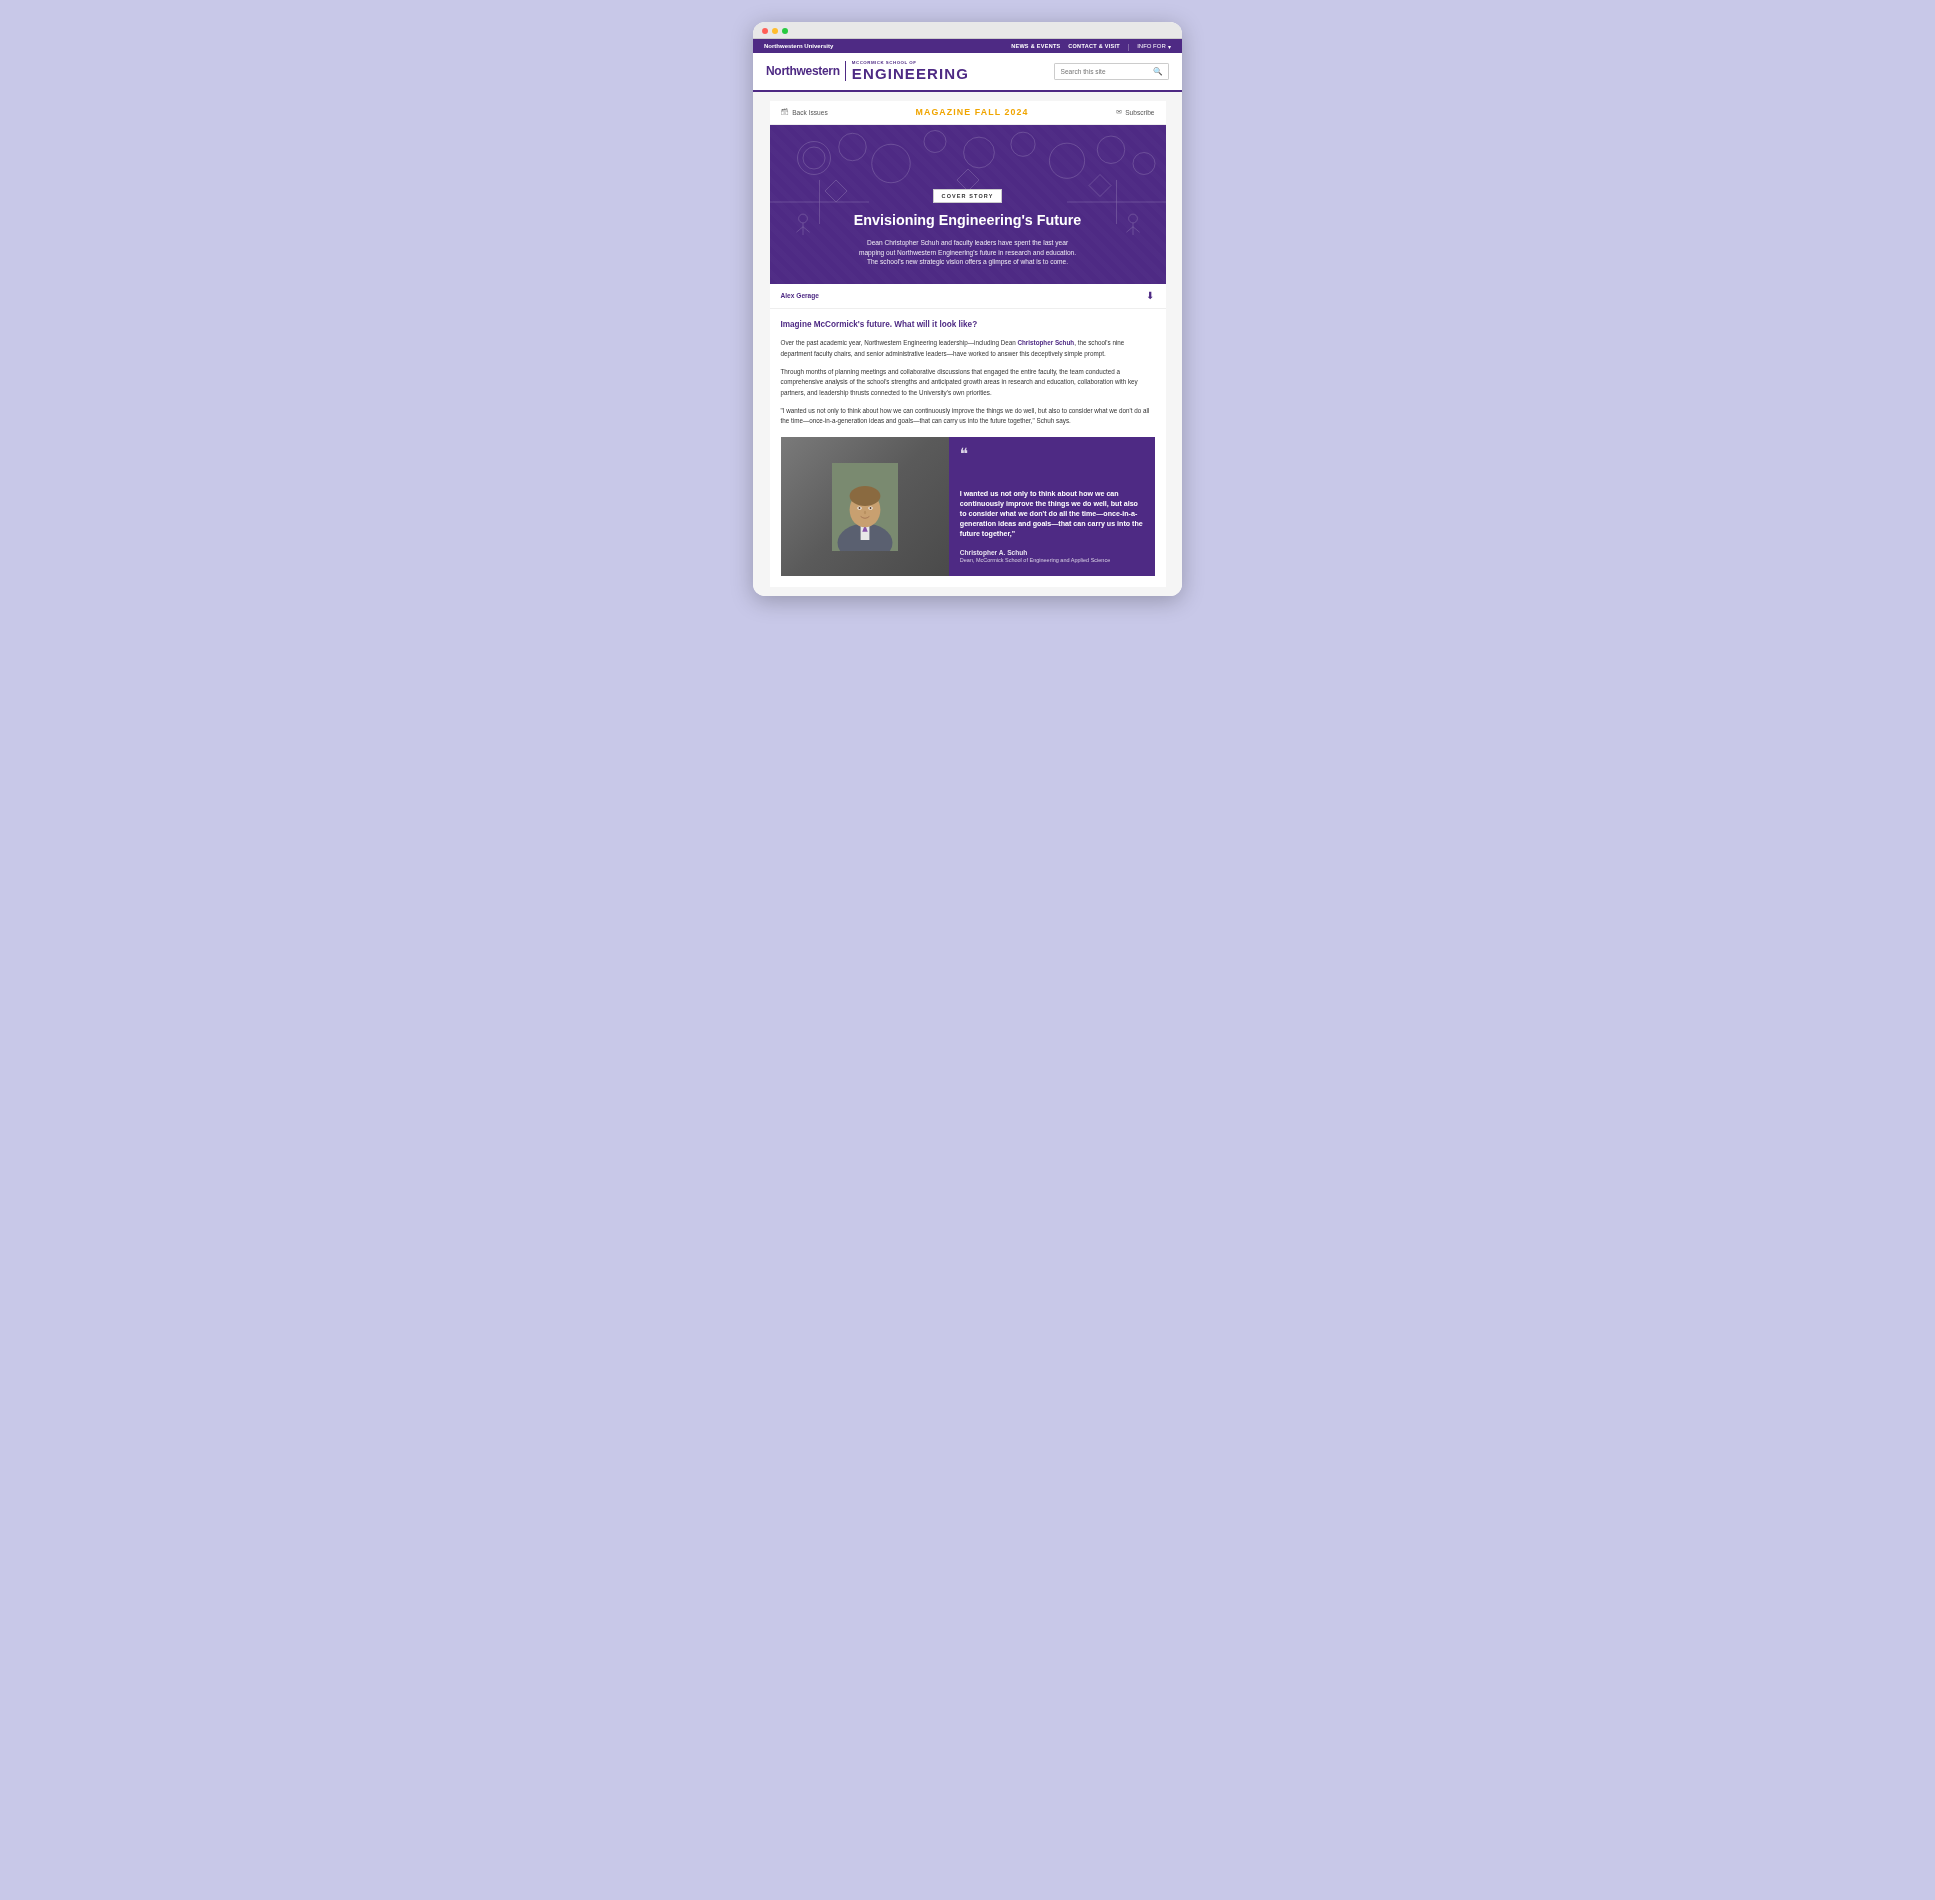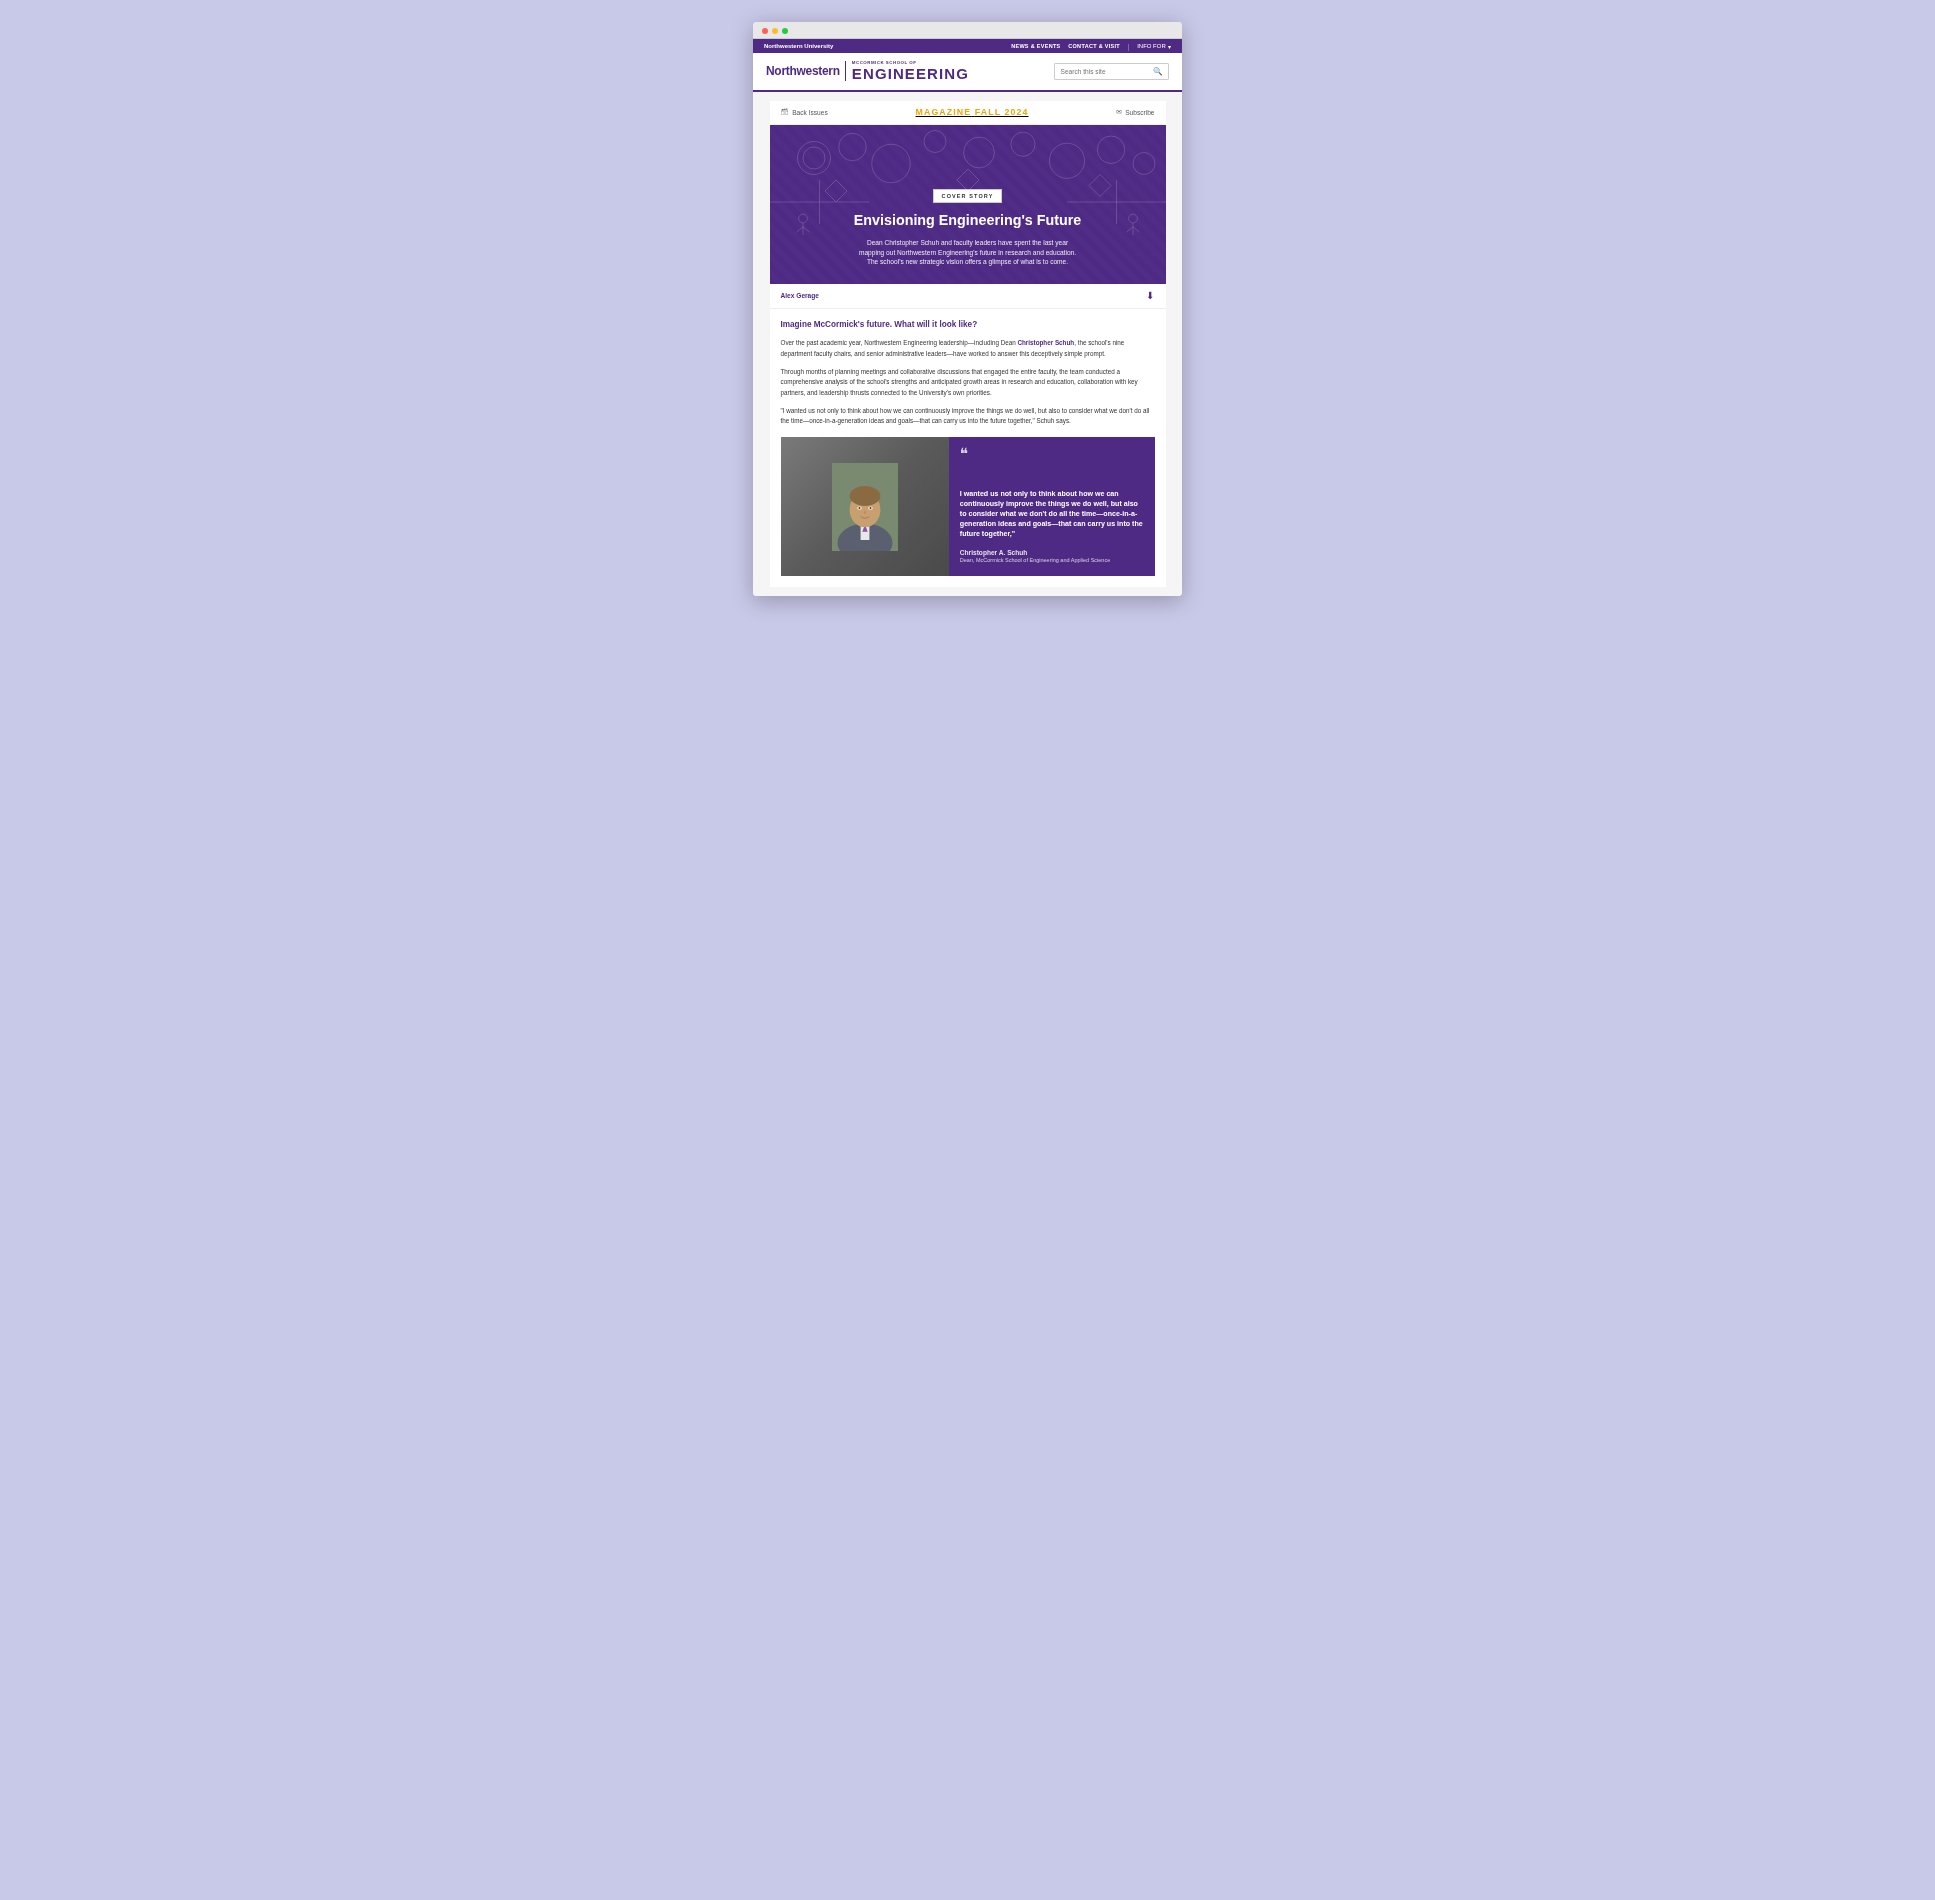--- a/index.html
+++ b/index.html
@@ -8,21 +8,21 @@
       font-family: Arial, sans-serif;
       min-height: 100vh;
       display: flex;
       justify-content: center;
       align-items: flex-start;
       padding: 22px 11px;
     }
     .browser-window {
       width: 429px;
       background: #fff;
-      border-radius: 4px;
+      border-radius: 12px;
       box-shadow: 0 4.4px 22px rgba(0,0,0,0.25);
       overflow: hidden;
     }
     
     .browser-chrome {
       background: #e8e8e8;
       padding: 5.5px 8.8px 4.4px;
       display: flex;
       align-items: center;
       gap: 3.3px;
@@ -158,21 +158,20 @@
     .back-issues {
       display: flex;
       align-items: center;
       gap: 3.3px;
       font-size: 6.6px;
       color: #555;
       text-decoration: none;
     }
     .magazine-title-area {
       text-align: center;
-      text-decoration: underline;
     }
     .magazine-title {
       font-size: 8.8px;
       font-weight: bold;
       color: #4e2a84;
       letter-spacing: 1.1px;
     }
     .magazine-title span {
       color: #f0a500;
     }

